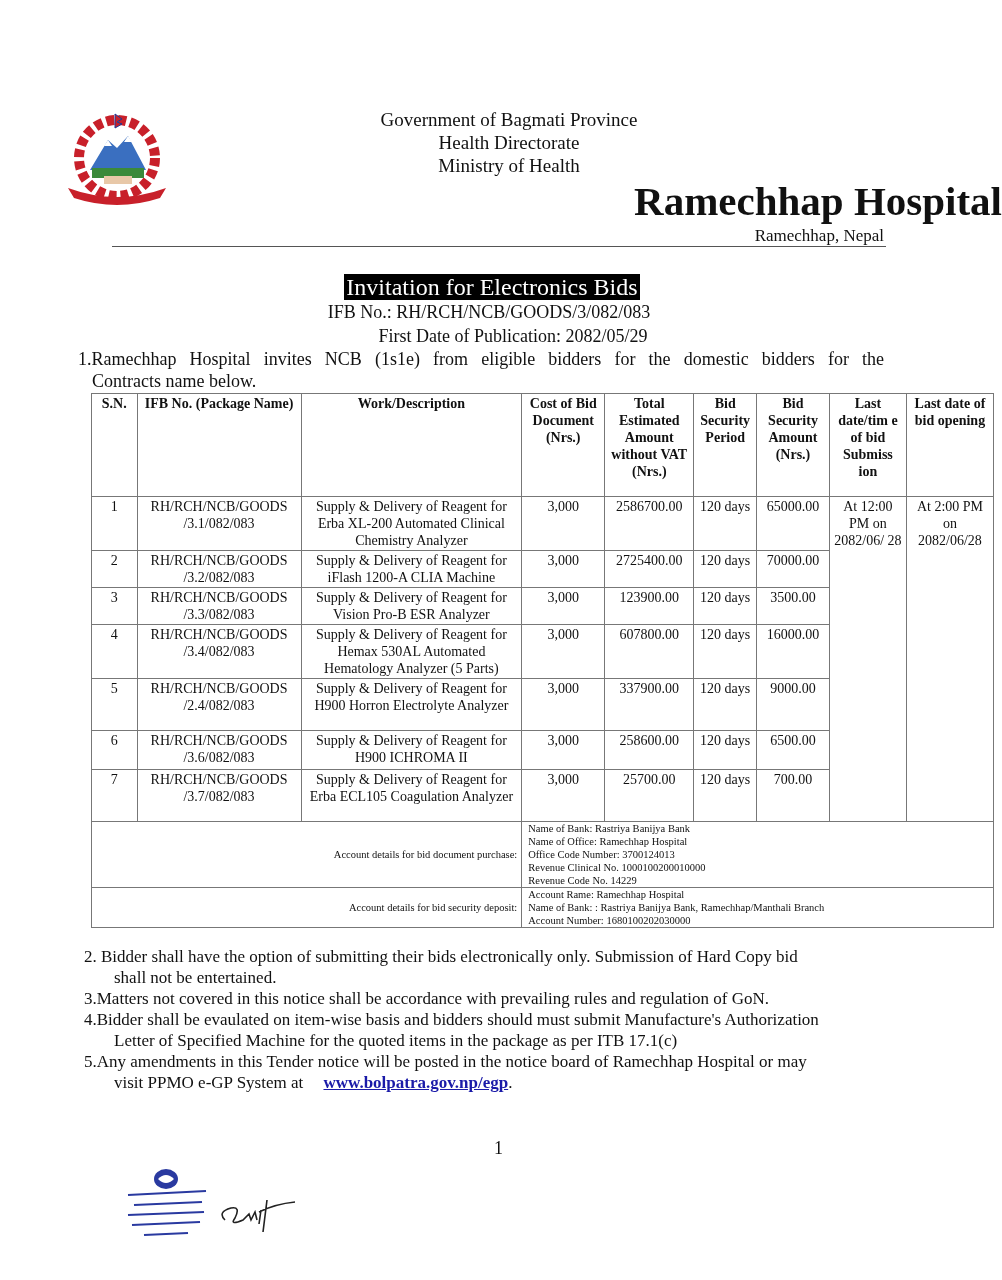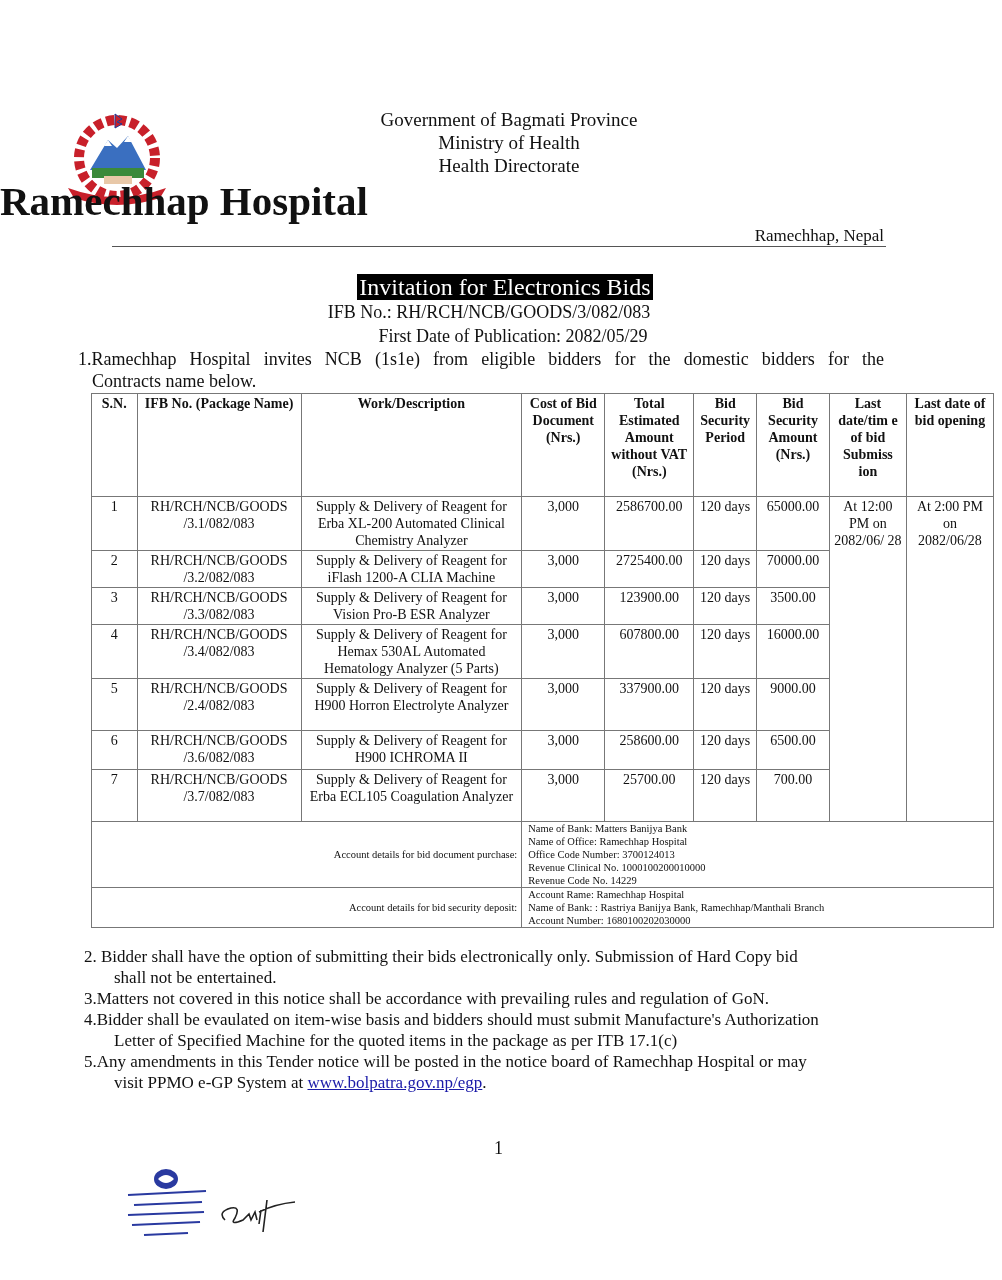--- a/index.html
+++ b/index.html
@@ -1,60 +1,60 @@
 <!DOCTYPE html>
 <html><head>
 <meta charset="utf-8">
 <style>
   html, body { margin: 0; padding: 0; background: #ffffff; }
   body { width: 1002px; height: 1280px; position: relative; overflow: hidden; font-family: "Liberation Serif", serif; color: #111; }
   .abs { position: absolute; }
   .gov-header { left: 0; width: 1002px; top: 108px; text-align: center; font-size: 19px; line-height: 23px; }
   .gov-header div { margin-left: 16px; }
-  .hospital-title { left: 0; width: 1002px; top: 176px; text-align: left; font-size: 41px; font-weight: bold; line-height: 50px; }
+  .hospital-title { left: 0; width: 1002px; top: 176px; text-align: right; font-size: 41px; font-weight: bold; line-height: 50px; }
   .location { right: 118px; top: 226px; font-size: 17px; }
   .header-rule { left: 112px; width: 774px; top: 246px; height: 1px; background: #555; }
   .emblem { left: 60px; top: 110px; width: 114px; height: 95px; }
-  .invite-title { left: 16px; width: 978px; top: 272px; text-align: center; }
+  .invite-title { left: 3px; width: 978px; top: 272px; text-align: center; }
   .invite-title span { background: #000; color: #fff; font-size: 24px; padding: 0 2px; line-height: 30px; }
   .ifb-line { left: 0; width: 978px; top: 302px; text-align: center; font-size: 18px; }
   .pub-line { left: 12px; width: 1002px; top: 326px; text-align: center; font-size: 18px; }
   .para1 { left: 78px; width: 806px; top: 348px; font-size: 18px; line-height: 22px; text-align: justify; text-align-last: justify; }
   .para1b { left: 92px; top: 371px; font-size: 18px; }
   table.bids { position: absolute; left: 91px; top: 393px; width: 903px; border-collapse: collapse; font-size: 14px; }
   table.bids th, table.bids td { border: 1px solid #777; vertical-align: top; text-align: center; padding: 1px 3px; line-height: 17px; }
   table.bids th { font-weight: bold; height: 100px; }
   table.bids td.small { font-size: 10.5px; line-height: 13px; text-align: left; padding: 0 0 0 6px; }
   table.bids td.acc-label { font-size: 10.5px; text-align: right; vertical-align: middle; padding-right: 4px; }
   .notes { left: 84px; width: 800px; top: 946px; font-size: 17px; line-height: 21px; }
   .note { text-align: justify; }
   .note .indent { padding-left: 30px; display: block; }
-  .note a { color: #1a1aa8; font-weight: normal; text-decoration: underline; }
+  .note a { color: #1a1aa8; font-weight: bold; text-decoration: underline; margin-left: 16px; }
   .page-num { left: 494px; top: 1138px; font-size: 18px; }
   .stamp { left: 118px; top: 1165px; width: 100px; height: 78px; }
   .signature { left: 215px; top: 1190px; width: 82px; height: 45px; }
 </style>
 </head>
 <body>
 
 <svg class="abs emblem" viewBox="0 0 114 95">
   <circle cx="57" cy="48" r="38" fill="none" stroke="#c8202a" stroke-width="10" stroke-dasharray="8 4"></circle>
   <polygon points="30,60 48,30 57,38 68,26 86,60" fill="#3a6fc0"></polygon>
   <polygon points="44,36 48,30 52,36" fill="#fff"></polygon>
   <polygon points="64,32 68,26 72,32" fill="#fff"></polygon>
   <rect x="32" y="58" width="52" height="10" fill="#3a8a3a"></rect>
   <rect x="44" y="66" width="28" height="8" fill="#e8c8a8"></rect>
   <path d="M8 78 Q57 96 106 78 L100 88 Q57 102 14 88 Z" fill="#c8202a"></path>
   <polygon points="55,4 55,18 62,14 57,12 62,9" fill="#c8202a" stroke="#1a3a9a" stroke-width="1"></polygon>
 </svg>
 
 <div class="abs gov-header">
   <div>Government of Bagmati Province</div>
+  <div>Health Directorate</div>
   <div>Ministry of Health</div>
-  <div>Health Directorate</div>
 </div>
 <div class="abs hospital-title">Ramechhap Hospital</div>
 <div class="abs location">Ramechhap, Nepal</div>
 <div class="abs header-rule"></div>
 
 <div class="abs invite-title"><span>Invitation for Electronics Bids</span></div>
 <div class="abs ifb-line">IFB No.: RH/RCH/NCB/GOODS/3/082/083</div>
 <div class="abs pub-line">First Date of Publication: 2082/05/29</div>
 <div class="abs para1">1.Ramechhap Hospital invites NCB (1s1e) from eligible bidders for the domestic bidders for the</div>
 <div class="abs para1b">Contracts name below.</div>
@@ -146,21 +146,21 @@
       <td>RH/RCH/NCB/GOODS /3.7/082/083</td>
       <td>Supply &amp; Delivery of Reagent for Erba ECL105 Coagulation Analyzer</td>
       <td>3,000</td>
       <td>25700.00</td>
       <td>120 days</td>
       <td>700.00</td>
     </tr>
     <tr style="height:66px">
       <td colspan="3" class="acc-label">Account details for bid document purchase:</td>
       <td colspan="6" class="small">
-        <div>Name of Bank: Matters Banijya Bank</div>
+        <div>Name of Bank: Rastriya Banijya Bank</div>
         <div>Name of Office: Ramechhap Hospital</div>
         <div>Office Code Number: 3700124013</div>
         <div>Revenue Clinical No. 1000100200010000</div>
         <div>Revenue Code No. 14229</div>
       </td>
     </tr>
     <tr style="height:40px">
       <td colspan="3" class="acc-label">Account details for bid security deposit:</td>
       <td colspan="6" class="small">
         <div>Account Rame: Ramechhap Hospital</div>

